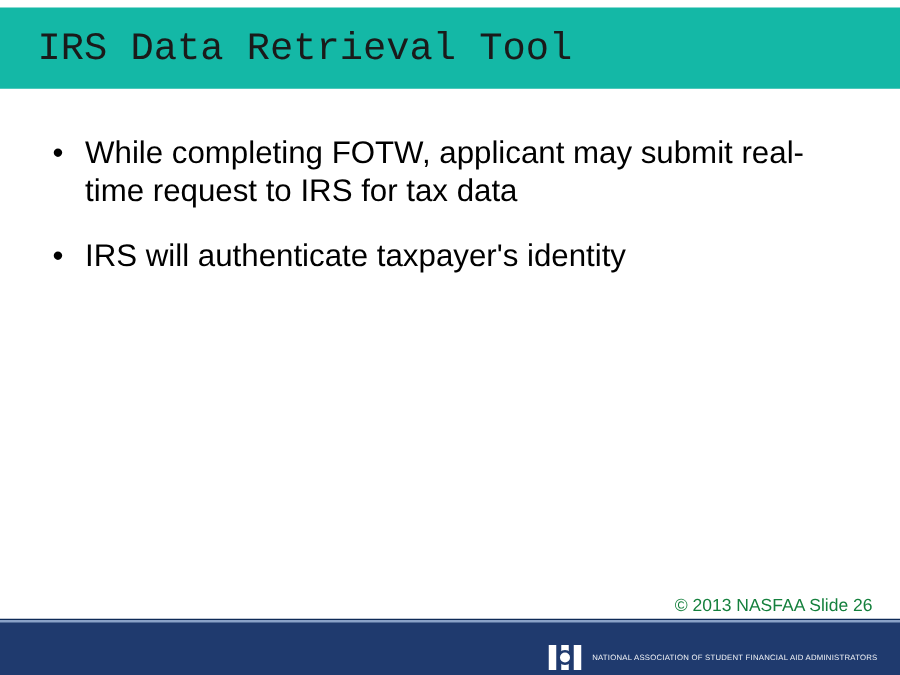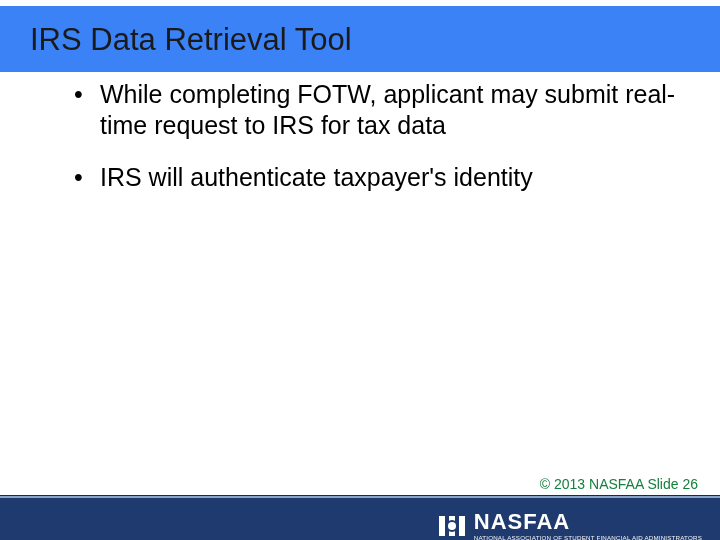--- a/index.html
+++ b/index.html
@@ -11,33 +11,33 @@
     background: #ffffff;
     overflow: hidden;
   }
   .slide {
     position: relative;
     width: 720px;
     height: 540px;
     box-sizing: border-box;
   }
   .title-bar {
-    background: #3b82f6;
+    background: #14b8a6;
     padding: 16px 0 14px 30px;
     margin-top: 6px;
+    font-family: Liberation Mono, monospace;
   }
   .title {
     font-size: 31px;
     color: #1a1a1a;
     font-weight: normal;
     margin: 0;
   }
   .content {
-    padding: 7px 30px 0 40px;
-    margin-left: 32px;
+    padding: 36px 30px 0 40px;
   }
   ul {
     list-style: none;
     padding: 0;
     margin: 0;
   }
   li {
     position: relative;
     font-size: 25px;
     line-height: 1.22;
@@ -133,19 +133,18 @@
       <span class="logo-icon">
         <svg viewBox="0 0 32 32" width="32" height="32">
           <rect x="3" y="6" width="6" height="20" fill="#ffffff"></rect>
           <rect x="13" y="6" width="6" height="20" fill="#ffffff"></rect>
           <rect x="23" y="6" width="6" height="20" fill="#ffffff"></rect>
           <circle cx="16" cy="16" r="6" fill="#1f3a6e"></circle>
           <circle cx="16" cy="16" r="4" fill="#ffffff"></circle>
         </svg>
       </span>
       <span class="logo-text">
-        <span class="logo-main">NASFAA</span>
         <span class="logo-sub">NATIONAL ASSOCIATION OF STUDENT FINANCIAL AID ADMINISTRATORS</span>
       </span>
     </div>
   </div>
 
 </div>
 
 </body></html>

